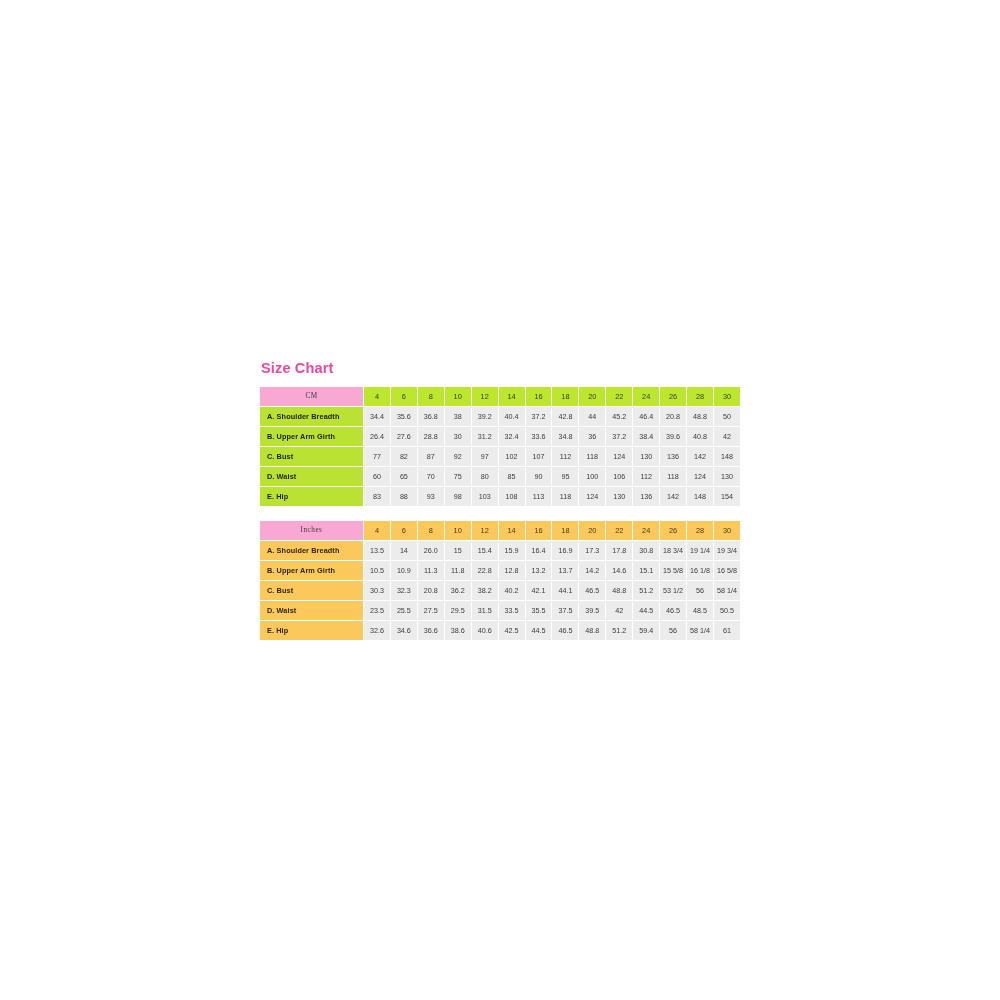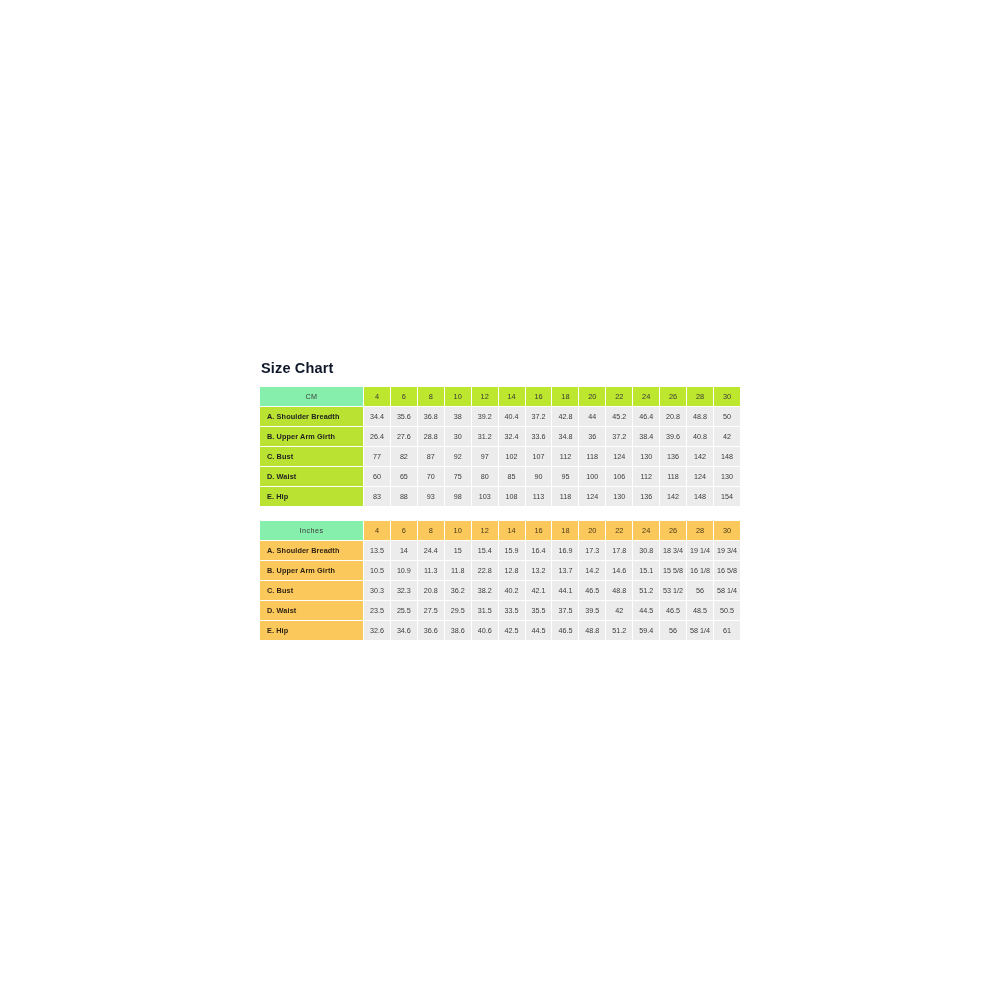--- a/index.html
+++ b/index.html
@@ -21,21 +21,21 @@
   }
   #chart-wrap {
     position: absolute;
     left: 259px;
     top: 361px;
     width: 482px;
   }
   .page-title {
     font-size: 14.5px;
     font-weight: bold;
-    color: #0f172a;
+    color: #ec4899;
     letter-spacing: 0.15px;
     margin: 0 0 9px 2px;
     line-height: 1.1;
   }
   table.size-table {
     border-collapse: separate;
     border-spacing: 1px;
     background: #ffffff;
     width: 482px;
     table-layout: fixed;
@@ -49,25 +49,26 @@
     color: #3a3a3a;
     text-align: center;
     vertical-align: middle;
     height: 19px;
     line-height: 19px;
     white-space: nowrap;
     overflow: hidden;
   }
   
   .unit-cell {
-    background: #86efac;
+    background: #f9a8d4;
     font-weight: bold;
     font-size: 7.6px;
     color: #2b2b2b;
     letter-spacing: 0.5px;
+    font-family: Liberation Serif, serif;
   }
   
   .cm-table .size-head {
     background: #bde62e;
     color: #3a3a3a;
     font-size: 7.4px;
   }
   .in-table .size-head {
     background: #fbc85c;
     color: #4a3a18;
@@ -249,21 +250,21 @@
             <th class="size-head">26</th>
             <th class="size-head">28</th>
             <th class="size-head">30</th>
           </tr>
       </thead>
       <tbody>
           <tr>
             <td class="row-label">A. Shoulder Breadth</td>
             <td class="data-cell">13.5</td>
             <td class="data-cell">14</td>
-            <td class="data-cell">24.4</td>
+            <td class="data-cell">26.0</td>
             <td class="data-cell">15</td>
             <td class="data-cell">15.4</td>
             <td class="data-cell">15.9</td>
             <td class="data-cell">16.4</td>
             <td class="data-cell">16.9</td>
             <td class="data-cell">17.3</td>
             <td class="data-cell">17.8</td>
             <td class="data-cell">30.8</td>
             <td class="data-cell">18 3/4</td>
             <td class="data-cell">19 1/4</td>

